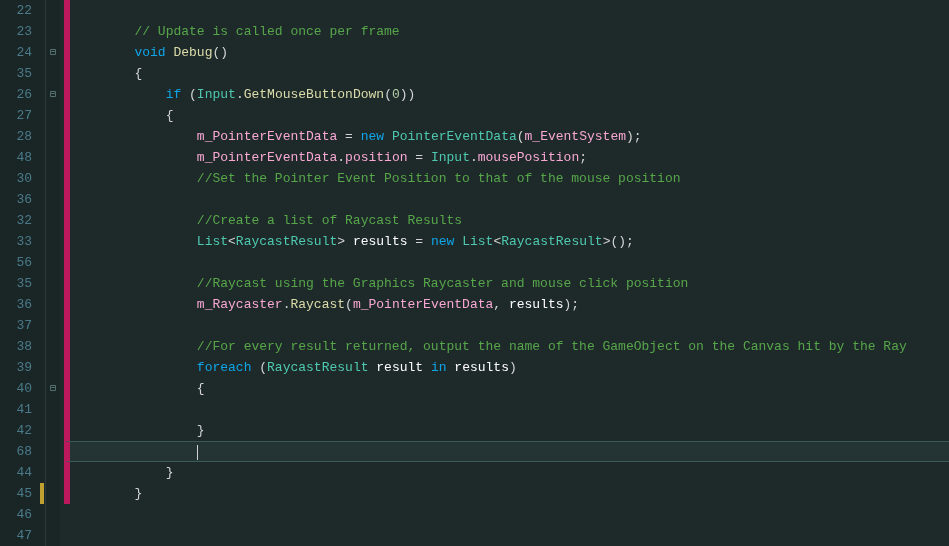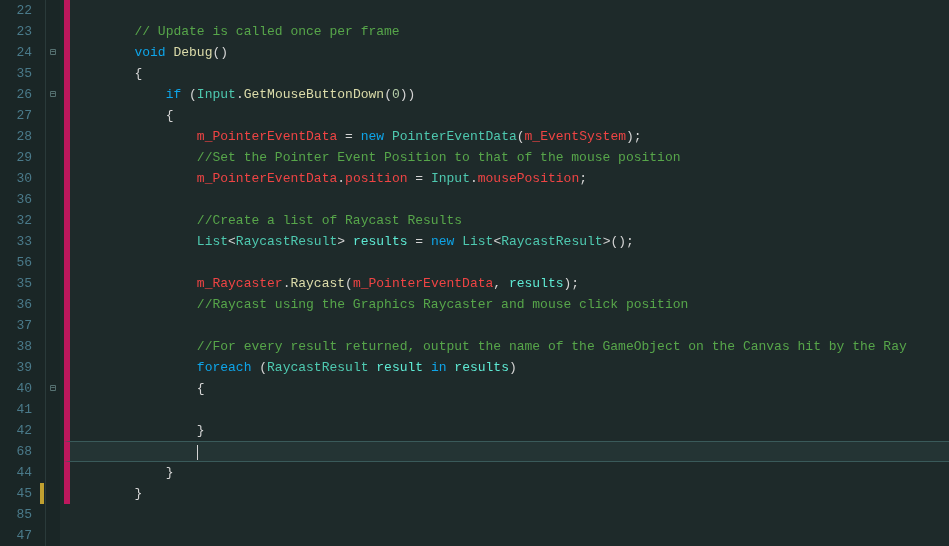--- a/index.html
+++ b/index.html
@@ -54,60 +54,60 @@
   border-top:1px solid #3a5a5a;
   border-bottom:1px solid #3a5a5a;
   height:21px;
 }
 .c-comment { color:#57a64a; font-style:normal; }
 .c-kw { color:#0ea5e9; }
 .c-type { color:#4ec9b0;text-align:center; }
 .c-method { color:#dcdcaa; }
 .c-num { color:#b5cea8; }
 .c-punc { color:#d4d4d4; }
-.c-var { color:#5eead4; }
-.c-field { color:#ef4444; }
+.c-var { color:#ffffff; }
+.c-field { color:#f9a8d4; }
 .caret {
   display:inline-block;
   width:1px; height:15px;
   background:#d4d4d4;
   vertical-align:middle;
 }
 </style>
 </head>
 <body>
 
 <div class="editor">
 
   <div class="gutter">
     <div>22</div>
     <div>23</div>
     <div>24</div>
     <div>35</div>
     <div>26</div>
     <div>27</div>
     <div>28</div>
-    <div>29</div>
+    <div>48</div>
     <div>30</div>
     <div>36</div>
     <div>32</div>
     <div>33</div>
     <div>56</div>
     <div>35</div>
     <div>36</div>
     <div>37</div>
     <div>38</div>
     <div>39</div>
     <div>40</div>
     <div>41</div>
     <div>42</div>
     <div>68</div>
     <div>44</div>
     <div>45</div>
-    <div>85</div>
+    <div>46</div>
     <div>47</div>
 
   </div>
 
   <div class="bar-col">
     <div></div>
       <div></div>
       <div></div>
       <div></div>
       <div></div>
@@ -166,28 +166,28 @@
   </div>
 
   <div class="code-area">
     <div class="line"> </div>
     <div class="line">        <span class="c-comment">// Update is called once per frame</span></div>
     <div class="line">        <span class="c-kw">void</span> <span class="c-method">Debug</span><span class="c-punc">()</span></div>
     <div class="line">        <span class="c-punc">{</span></div>
     <div class="line">            <span class="c-kw">if</span> <span class="c-punc">(</span><span class="c-type">Input</span><span class="c-punc">.</span><span class="c-method">GetMouseButtonDown</span><span class="c-punc">(</span><span class="c-num">0</span><span class="c-punc">))</span></div>
     <div class="line">            <span class="c-punc">{</span></div>
     <div class="line">                <span class="c-field">m_PointerEventData</span> <span class="c-punc">=</span> <span class="c-kw">new</span> <span class="c-type">PointerEventData</span><span class="c-punc">(</span><span class="c-field">m_EventSystem</span><span class="c-punc">);</span></div>
+    <div class="line">                <span class="c-field">m_PointerEventData</span><span class="c-punc">.</span><span class="c-field">position</span> <span class="c-punc">=</span> <span class="c-type">Input</span><span class="c-punc">.</span><span class="c-field">mousePosition</span><span class="c-punc">;</span></div>
     <div class="line">                <span class="c-comment">//Set the Pointer Event Position to that of the mouse position</span></div>
-    <div class="line">                <span class="c-field">m_PointerEventData</span><span class="c-punc">.</span><span class="c-field">position</span> <span class="c-punc">=</span> <span class="c-type">Input</span><span class="c-punc">.</span><span class="c-field">mousePosition</span><span class="c-punc">;</span></div>
     <div class="line"> </div>
     <div class="line">                <span class="c-comment">//Create a list of Raycast Results</span></div>
     <div class="line">                <span class="c-type">List</span><span class="c-punc">&lt;</span><span class="c-type">RaycastResult</span><span class="c-punc">&gt;</span> <span class="c-var">results</span> <span class="c-punc">=</span> <span class="c-kw">new</span> <span class="c-type">List</span><span class="c-punc">&lt;</span><span class="c-type">RaycastResult</span><span class="c-punc">&gt;();</span></div>
     <div class="line"> </div>
+    <div class="line">                <span class="c-comment">//Raycast using the Graphics Raycaster and mouse click position</span></div>
     <div class="line">                <span class="c-field">m_Raycaster</span><span class="c-punc">.</span><span class="c-method">Raycast</span><span class="c-punc">(</span><span class="c-field">m_PointerEventData</span><span class="c-punc">, </span><span class="c-var">results</span><span class="c-punc">);</span></div>
-    <div class="line">                <span class="c-comment">//Raycast using the Graphics Raycaster and mouse click position</span></div>
     <div class="line"> </div>
     <div class="line">                <span class="c-comment">//For every result returned, output the name of the GameObject on the Canvas hit by the Ray</span></div>
     <div class="line">                <span class="c-kw">foreach</span> <span class="c-punc">(</span><span class="c-type">RaycastResult</span> <span class="c-var">result</span> <span class="c-kw">in</span> <span class="c-var">results</span><span class="c-punc">)</span></div>
     <div class="line">                <span class="c-punc">{</span></div>
     <div class="line"> </div>
     <div class="line">                <span class="c-punc">}</span></div>
     <div class="line cursor-line">                <span class="caret"></span></div>
     <div class="line">            <span class="c-punc">}</span></div>
     <div class="line">        <span class="c-punc">}</span></div>
 

